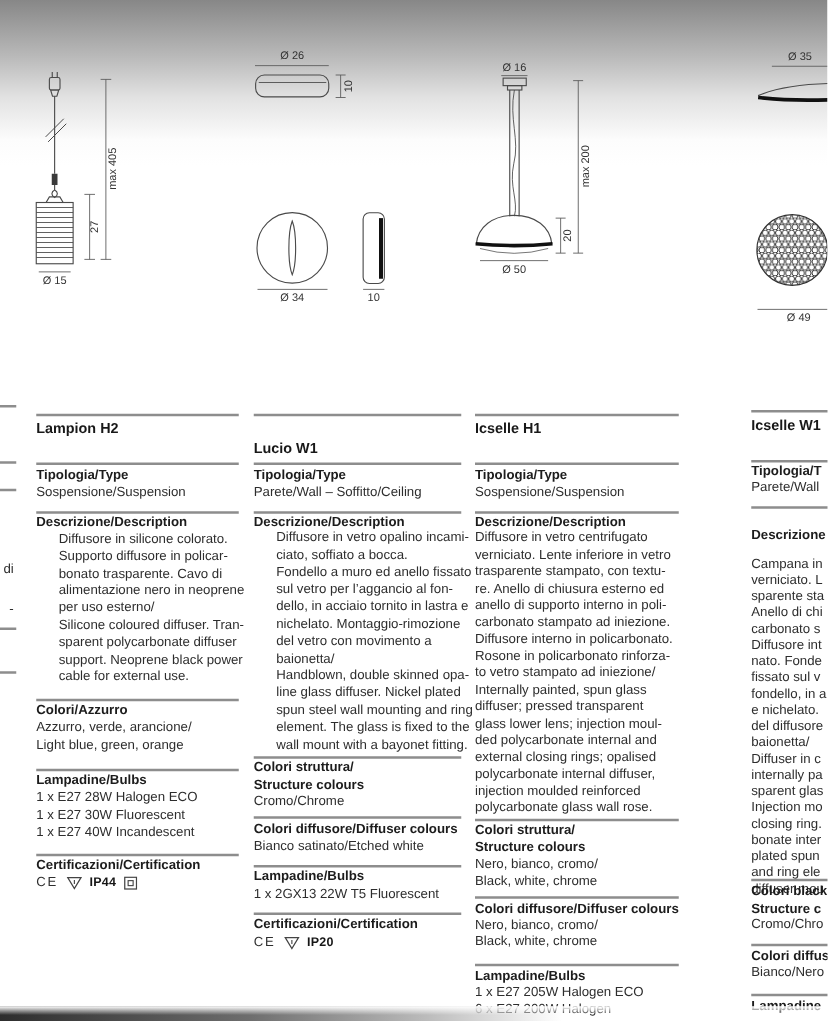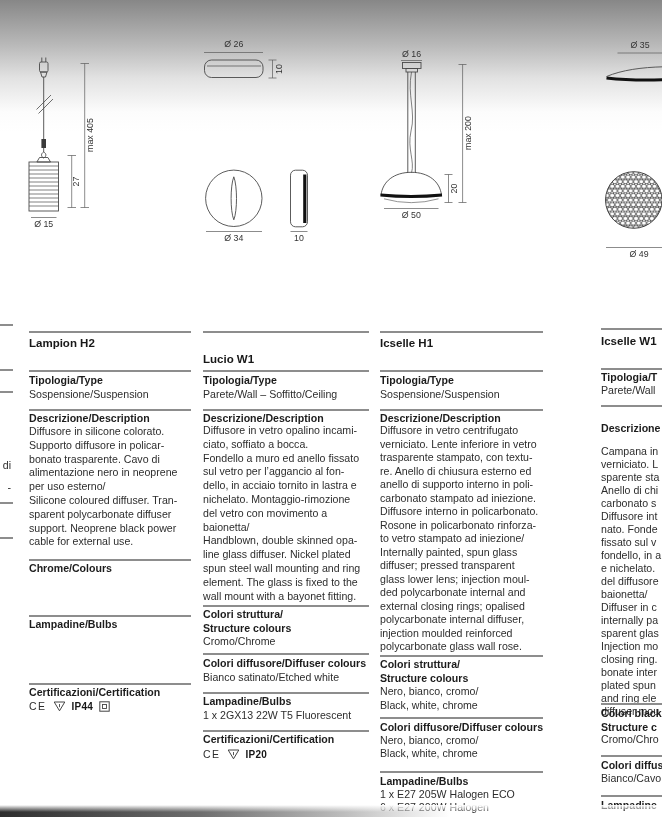--- a/index.html
+++ b/index.html
@@ -21,21 +21,21 @@
     white-space:pre; line-height:14px;
   }
   .sec-h {
     position:absolute; margin:0; font-size:10.6px; font-weight:bold; color:#1c1c1c;
     white-space:pre; line-height:13.5px;
   }
   .sec-b {
     position:absolute; margin:0; font-size:10.6px; color:#2d2d2d;
     white-space:pre; line-height:14px;
   }
-  .lh138 { line-height:13.8px; }
+  .lh138 { line-height:13.8px;margin-left:18px; }
   .lh135 { line-height:13.5px; }
   .lh13  { line-height:13px; }
   .lfrag { position:absolute; top:0; left:0; width:14px; height:100%; }
   .lfrag .rule { width:13px; }
   .frag {
     position:absolute; left:0; width:11px; font-size:10.6px; color:#2d2d2d; text-align:right;
   }
   .certs { position:absolute; display:flex; align-items:center; gap:6px; }
   .ce { font-size:10.5px; letter-spacing:1.5px; color:#2e2e2e; }
   .ip { font-size:10px; font-weight:bold; color:#161616; letter-spacing:0.2px;text-align:center; }
@@ -133,21 +133,21 @@
       <path d="M606 247.5 H663" stroke="#5a5a5a" stroke-width="0.7"></path>
       <text class="dimtext" x="640" y="48" text-anchor="middle" stroke="none" fill="#333">Ø 35</text>
       <text class="dimtext" x="639" y="257" text-anchor="middle" stroke="none" fill="#333">Ø 49</text>
     </g>
   </svg>
 
   <div class="lfrag">
     <div class="rule" style="top:324px"></div>
     <div class="rule" style="top:369px"></div>
     <div class="rule" style="top:391px"></div>
-    <span class="frag" style="top:459px">di</span>
+    <span class="frag" style="top:449px">di</span>
     <span class="frag" style="top:481px">-</span>
     <div class="rule" style="top:502px"></div>
     <div class="rule" style="top:537px"></div>
   </div>
 
   <div class="col" style="left:29px;width:162px">
     <div class="rule" style="top:331px"></div>
     <h2 class="title" style="top:336px">Lampion H2</h2>
     <div class="rule" style="top:370px"></div>
     <h3 class="sec-h" style="top:374px">Tipologia/Type</h3>
@@ -157,23 +157,28 @@
     <p class="sec-b lh138" style="top:425px">Diffusore in silicone colorato.
 Supporto diffusore in policar-
 bonato trasparente. Cavo di
 alimentazione nero in neoprene
 per uso esterno/
 Silicone coloured diffuser. Tran-
 sparent polycarbonate diffuser
 support. Neoprene black power
 cable for external use.</p>
     <div class="rule" style="top:559px"></div>
-    <h3 class="sec-h" style="top:562px">Chrome/Colours</h3>
+    <h3 class="sec-h" style="top:562px">Colori/Azzurro</h3>
+    <p class="sec-b" style="top:575px">Azzurro, verde, arancione/
+Light blue, green, orange</p>
     <div class="rule" style="top:615px"></div>
     <h3 class="sec-h" style="top:618px">Lampadine/Bulbs</h3>
+    <p class="sec-b" style="top:631px">1 x E27 28W Halogen ECO
+1 x E27 30W Fluorescent
+1 x E27 40W Incandescent</p>
     <div class="rule" style="top:683px"></div>
     <h3 class="sec-h" style="top:686px">Certificazioni/Certification</h3>
     <div class="certs" style="top:700px">
       <span class="ce">CE</span>
       <svg class="cert-svg" width="13" height="11" viewBox="0 0 13 11">
         <polygon points="1.2,1 11.8,1 6.5,9.8" fill="none" stroke="#444" stroke-width="1"></polygon>
         <line x1="6.5" y1="3" x2="6.5" y2="6.2" stroke="#444" stroke-width="0.9"></line>
       </svg>
       <b class="ip">IP44</b>
       <svg class="cert-svg" width="11" height="11" viewBox="0 0 11 11">
@@ -294,19 +299,19 @@
 bonate inter
 plated spun
 and ring ele
 diffuser mou</p>
     <div class="rule" style="top:703px"></div>
     <h3 class="sec-h" style="top:707px">Colori black
 Structure c</h3>
     <p class="sec-b lh13" style="top:733px">Cromo/Chro</p>
     <div class="rule" style="top:755px"></div>
     <h3 class="sec-h" style="top:759px">Colori diffus</h3>
-    <p class="sec-b lh13" style="top:772px">Bianco/Cavo</p>
+    <p class="sec-b lh13" style="top:772px">Bianco/Nero</p>
     <div class="rule" style="top:795px"></div>
     <h3 class="sec-h" style="top:799px">Lampadine</h3>
   </div>
 
   <div class="bottom-shade"></div>
 </div>
 
 </body></html>

